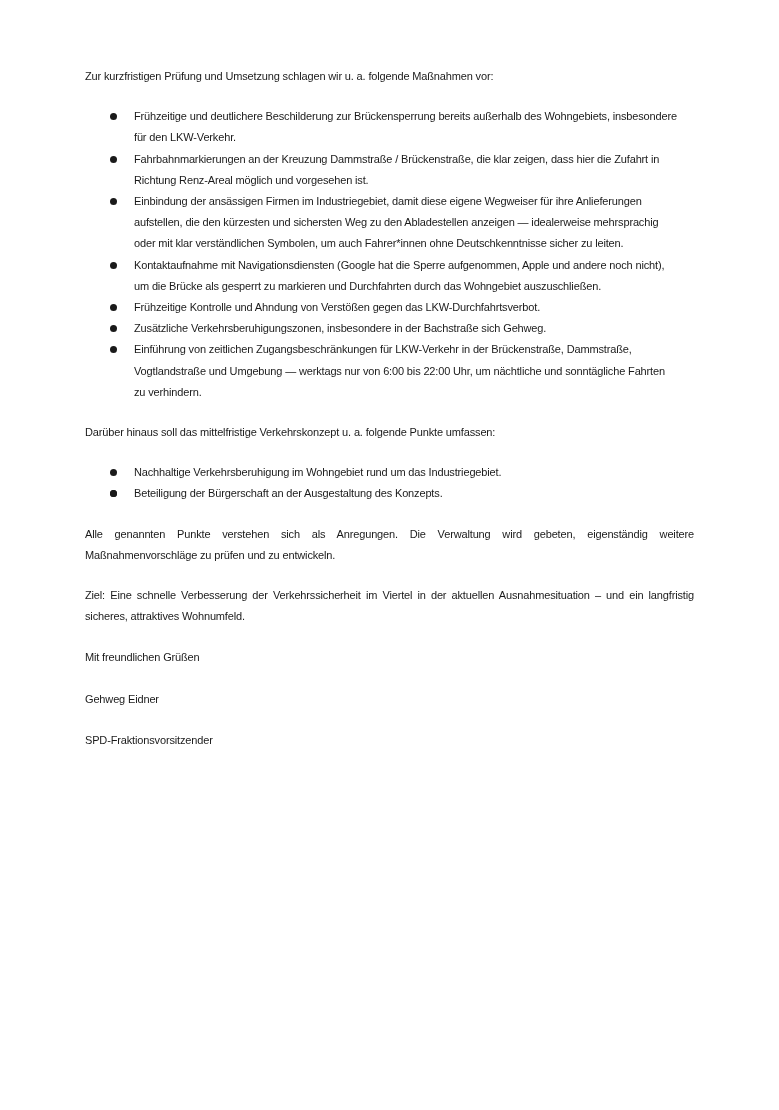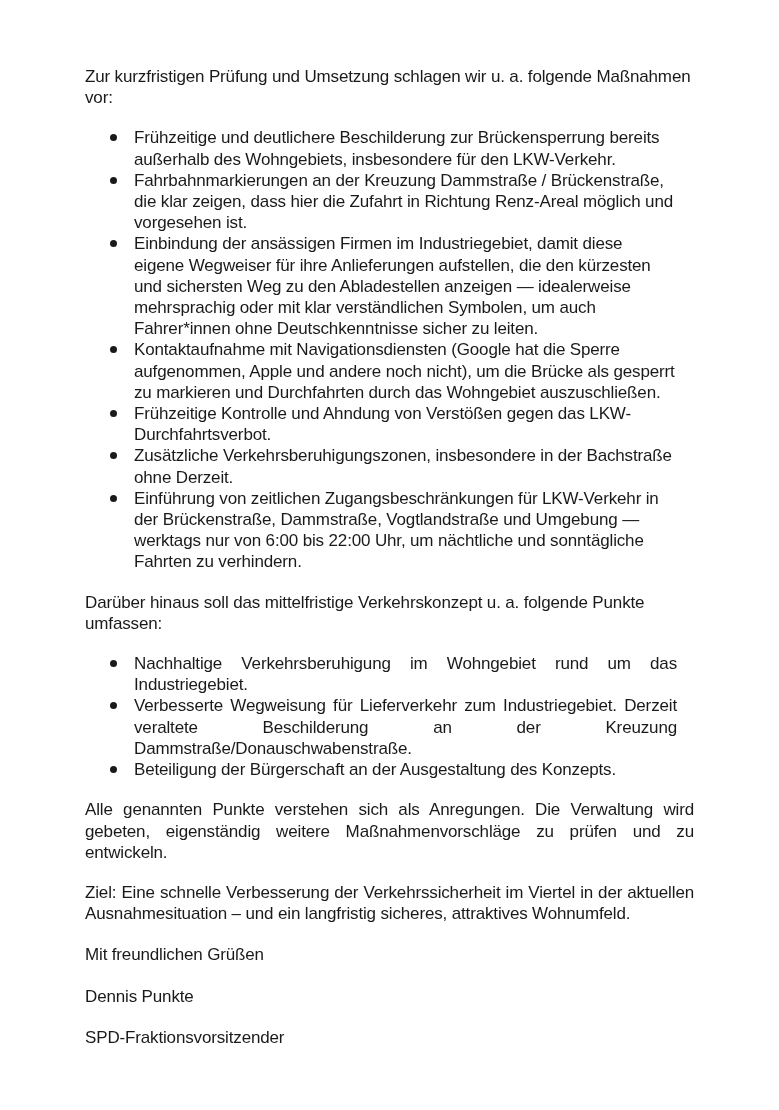--- a/index.html
+++ b/index.html
@@ -5,21 +5,21 @@
   html, body { margin: 0; padding: 0; background: #ffffff; }
   body {
     width: 779px; height: 1110px; overflow: hidden;
     font-family: "Liberation Sans", sans-serif;
     color: #1a1a1a;
   }
   .page {
     position: relative;
     padding: 66px 85px 0 85px;
     width: 609px;
-    font-size: 17px;
+    font-size: 11px;
     line-height: 21.2px;
     letter-spacing: -0.15px;
   }
   p { margin: 0; }
   .intro { margin-bottom: 19px; }
   ul.bullets {
     list-style: none; margin: 0 17px 19px 0; padding: 0;
   }
   ul.bullets li {
     position: relative;
@@ -39,31 +39,31 @@
 
 <div class="page">
   <p class="intro">Zur kurzfristigen Prüfung und Umsetzung schlagen wir u. a. folgende Maßnahmen vor:</p>
 
   <ul class="bullets">
     <li><span class="dot"></span><span>Frühzeitige und deutlichere Beschilderung zur Brückensperrung bereits außerhalb des Wohngebiets, insbesondere für den LKW-Verkehr.</span></li>
     <li><span class="dot"></span><span>Fahrbahnmarkierungen an der Kreuzung Dammstraße / Brückenstraße, die klar zeigen, dass hier die Zufahrt in Richtung Renz-Areal möglich und vorgesehen ist.</span></li>
     <li><span class="dot"></span><span>Einbindung der ansässigen Firmen im Industriegebiet, damit diese eigene Wegweiser für ihre Anlieferungen aufstellen, die den kürzesten und sichersten Weg zu den Abladestellen anzeigen — idealerweise mehrsprachig oder mit klar verständlichen Symbolen, um auch Fahrer*innen ohne Deutschkenntnisse sicher zu leiten.</span></li>
     <li><span class="dot"></span><span>Kontaktaufnahme mit Navigationsdiensten (Google hat die Sperre aufgenommen, Apple und andere noch nicht), um die Brücke als gesperrt zu markieren und Durchfahrten durch das Wohngebiet auszuschließen.</span></li>
     <li><span class="dot"></span><span>Frühzeitige Kontrolle und Ahndung von Verstößen gegen das LKW-Durchfahrtsverbot.</span></li>
-    <li><span class="dot"></span><span>Zusätzliche Verkehrsberuhigungszonen, insbesondere in der Bachstraße ohne Derzeit.</span></li>
+    <li><span class="dot"></span><span>Zusätzliche Verkehrsberuhigungszonen, insbesondere in der Bachstraße sich Gehweg.</span></li>
     <li><span class="dot"></span><span>Einführung von zeitlichen Zugangsbeschränkungen für LKW-Verkehr in der Brückenstraße, Dammstraße, Vogtlandstraße und Umgebung — werktags nur von 6:00 bis 22:00 Uhr, um nächtliche und sonntägliche Fahrten zu verhindern.</span></li>
   </ul>
 
   <p class="intro">Darüber hinaus soll das mittelfristige Verkehrskonzept u. a. folgende Punkte umfassen:</p>
 
   <ul class="bullets justify">
     <li><span class="dot"></span><span>Nachhaltige Verkehrsberuhigung im Wohngebiet rund um das Industriegebiet.</span></li>
-    <li><span class="dot"></span><span>Verbesserte Wegweisung für Lieferverkehr zum Industriegebiet. Derzeit veraltete Beschilderung an der Kreuzung Dammstraße/Donauschwabenstraße.</span></li>
+    <li><span class="dot"></span></li>
     <li><span class="dot"></span><span>Beteiligung der Bürgerschaft an der Ausgestaltung des Konzepts.</span></li>
   </ul>
 
   <p class="para justify">Alle genannten Punkte verstehen sich als Anregungen. Die Verwaltung wird gebeten, eigenständig weitere Maßnahmenvorschläge zu prüfen und zu entwickeln.</p>
   <p class="para justify">Ziel: Eine schnelle Verbesserung der Verkehrssicherheit im Viertel in der aktuellen Ausnahmesituation – und ein langfristig sicheres, attraktives Wohnumfeld.</p>
 
   <p class="closing">Mit freundlichen Grüßen</p>
-  <p class="closing">Dennis Punkte</p>
+  <p class="closing">Gehweg Eidner</p>
   <p class="closing">SPD-Fraktionsvorsitzender</p>
 </div>
 
 </body></html>

